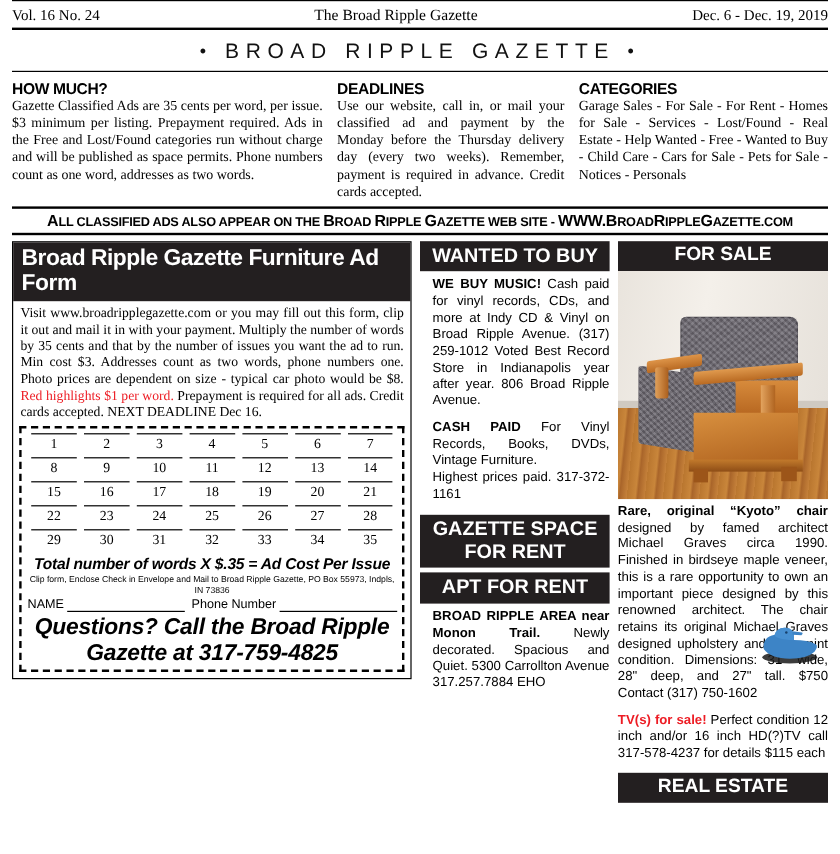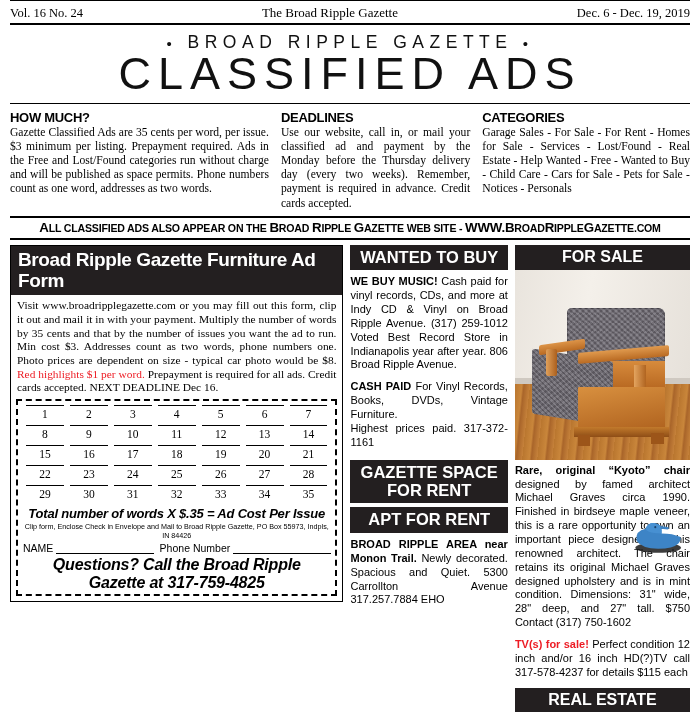--- a/index.html
+++ b/index.html
@@ -79,21 +79,21 @@
     background:#231f20;color:#fff;
     font-family:"Liberation Sans", sans-serif;
     font-weight:bold;text-align:center;
     letter-spacing:0px;
     padding:3px 0 4px 0;
     line-height:1.12;
   }
   .barhead.big{font-size:19px;text-align:left;padding-left:7px;letter-spacing:-0.4px;}
   .barhead.mid{font-size:16.5px;}
   .barhead.sm{font-size:16px;}
-  .colbox-inner{padding:5px 5px 6px 5px;}
+  .colbox-inner{padding:5px 5px 6px 5px;margin-left:10px;}
 
   .adtext{
     font-family:"Liberation Sans", sans-serif;
     font-size:11px;line-height:1.26;text-align:justify;
     hyphens:none;
   }
   .adtext b{font-weight:bold;}
   .red{color:#ed1c24;font-weight:bold;}
   .ad-block + .ad-block{margin-top:8px;}
 
@@ -144,21 +144,21 @@
     font-size:10.5px;
     margin-bottom:2px;
   }
   .namerow .lbl{white-space:nowrap;padding-right:3px;}
   .namerow .fill{flex:1 1 auto;border-bottom:1px solid #000;height:11px;margin-right:6px;}
   .namerow .fill2{flex:1 1 auto;border-bottom:1px solid #000;height:11px;}
   .questions{
     text-align:center;
     font-family:"Liberation Sans", sans-serif;
     font-style:italic;font-weight:bold;
-    font-size:16px;letter-spacing:-0.2px;
+    font-size:19px;letter-spacing:-0.2px;
     margin-top:1px;
   }
 
   
   .photo{
     width:100%;height:190px;
     position:relative;overflow:hidden;
     background:#efe9e2;
     margin-bottom:4px;
   }
@@ -210,21 +210,20 @@
     <div class="center">The Broad Ripple Gazette</div>
     <div>Dec. 6 - Dec. 19, 2019</div>
   </div>
   <div class="rule-thick"></div>
 
   <div class="brg-line">
     <span class="dot">•</span>
     <span>BROAD RIPPLE GAZETTE</span>
     <span class="dot">•</span>
   </div>
-  <div class="classified-line">CLASSIFIED ADS</div>
 
   <div class="rule-thin" style="margin-top:6px;"></div>
 
   <div class="inforow">
     <div class="infocol c1">
       <div class="infohead">HOW MUCH?</div>
       <div class="infobody">Gazette Classified Ads are 35 cents per word, per issue. $3 minimum per listing.  Prepayment required.  Ads in the Free and Lost/Found categories run without charge and will be published as space permits. Phone numbers count as one word, addresses as two words.</div>
     </div>
     <div class="infocol c2">
       <div class="infohead">DEADLINES</div>
@@ -294,21 +293,21 @@
               <div class="wcell">30</div>
               <div class="wcell">31</div>
               <div class="wcell">32</div>
               <div class="wcell">33</div>
               <div class="wcell">34</div>
               <div class="wcell">35</div>
             </div>
           </div>
 
           <div class="total-line">Total number of words X $.35 = Ad Cost Per Issue</div>
-          <div class="clipline">Clip form, Enclose Check in Envelope and Mail to Broad Ripple Gazette, PO Box 55973, Indpls, IN 84426</div>
+          <div class="clipline">Clip form, Enclose Check in Envelope and Mail to Broad Ripple Gazette, PO Box 55973, Indpls, IN 73836</div>
           <div class="namerow">
             <span class="lbl">NAME</span>
             <span class="fill"></span>
             <span class="lbl">Phone Number</span>
             <span class="fill2"></span>
           </div>
           <div class="questions">Questions?  Call the Broad Ripple Gazette at 317-759-4825</div>
         </div>
       </div>
     </div>

